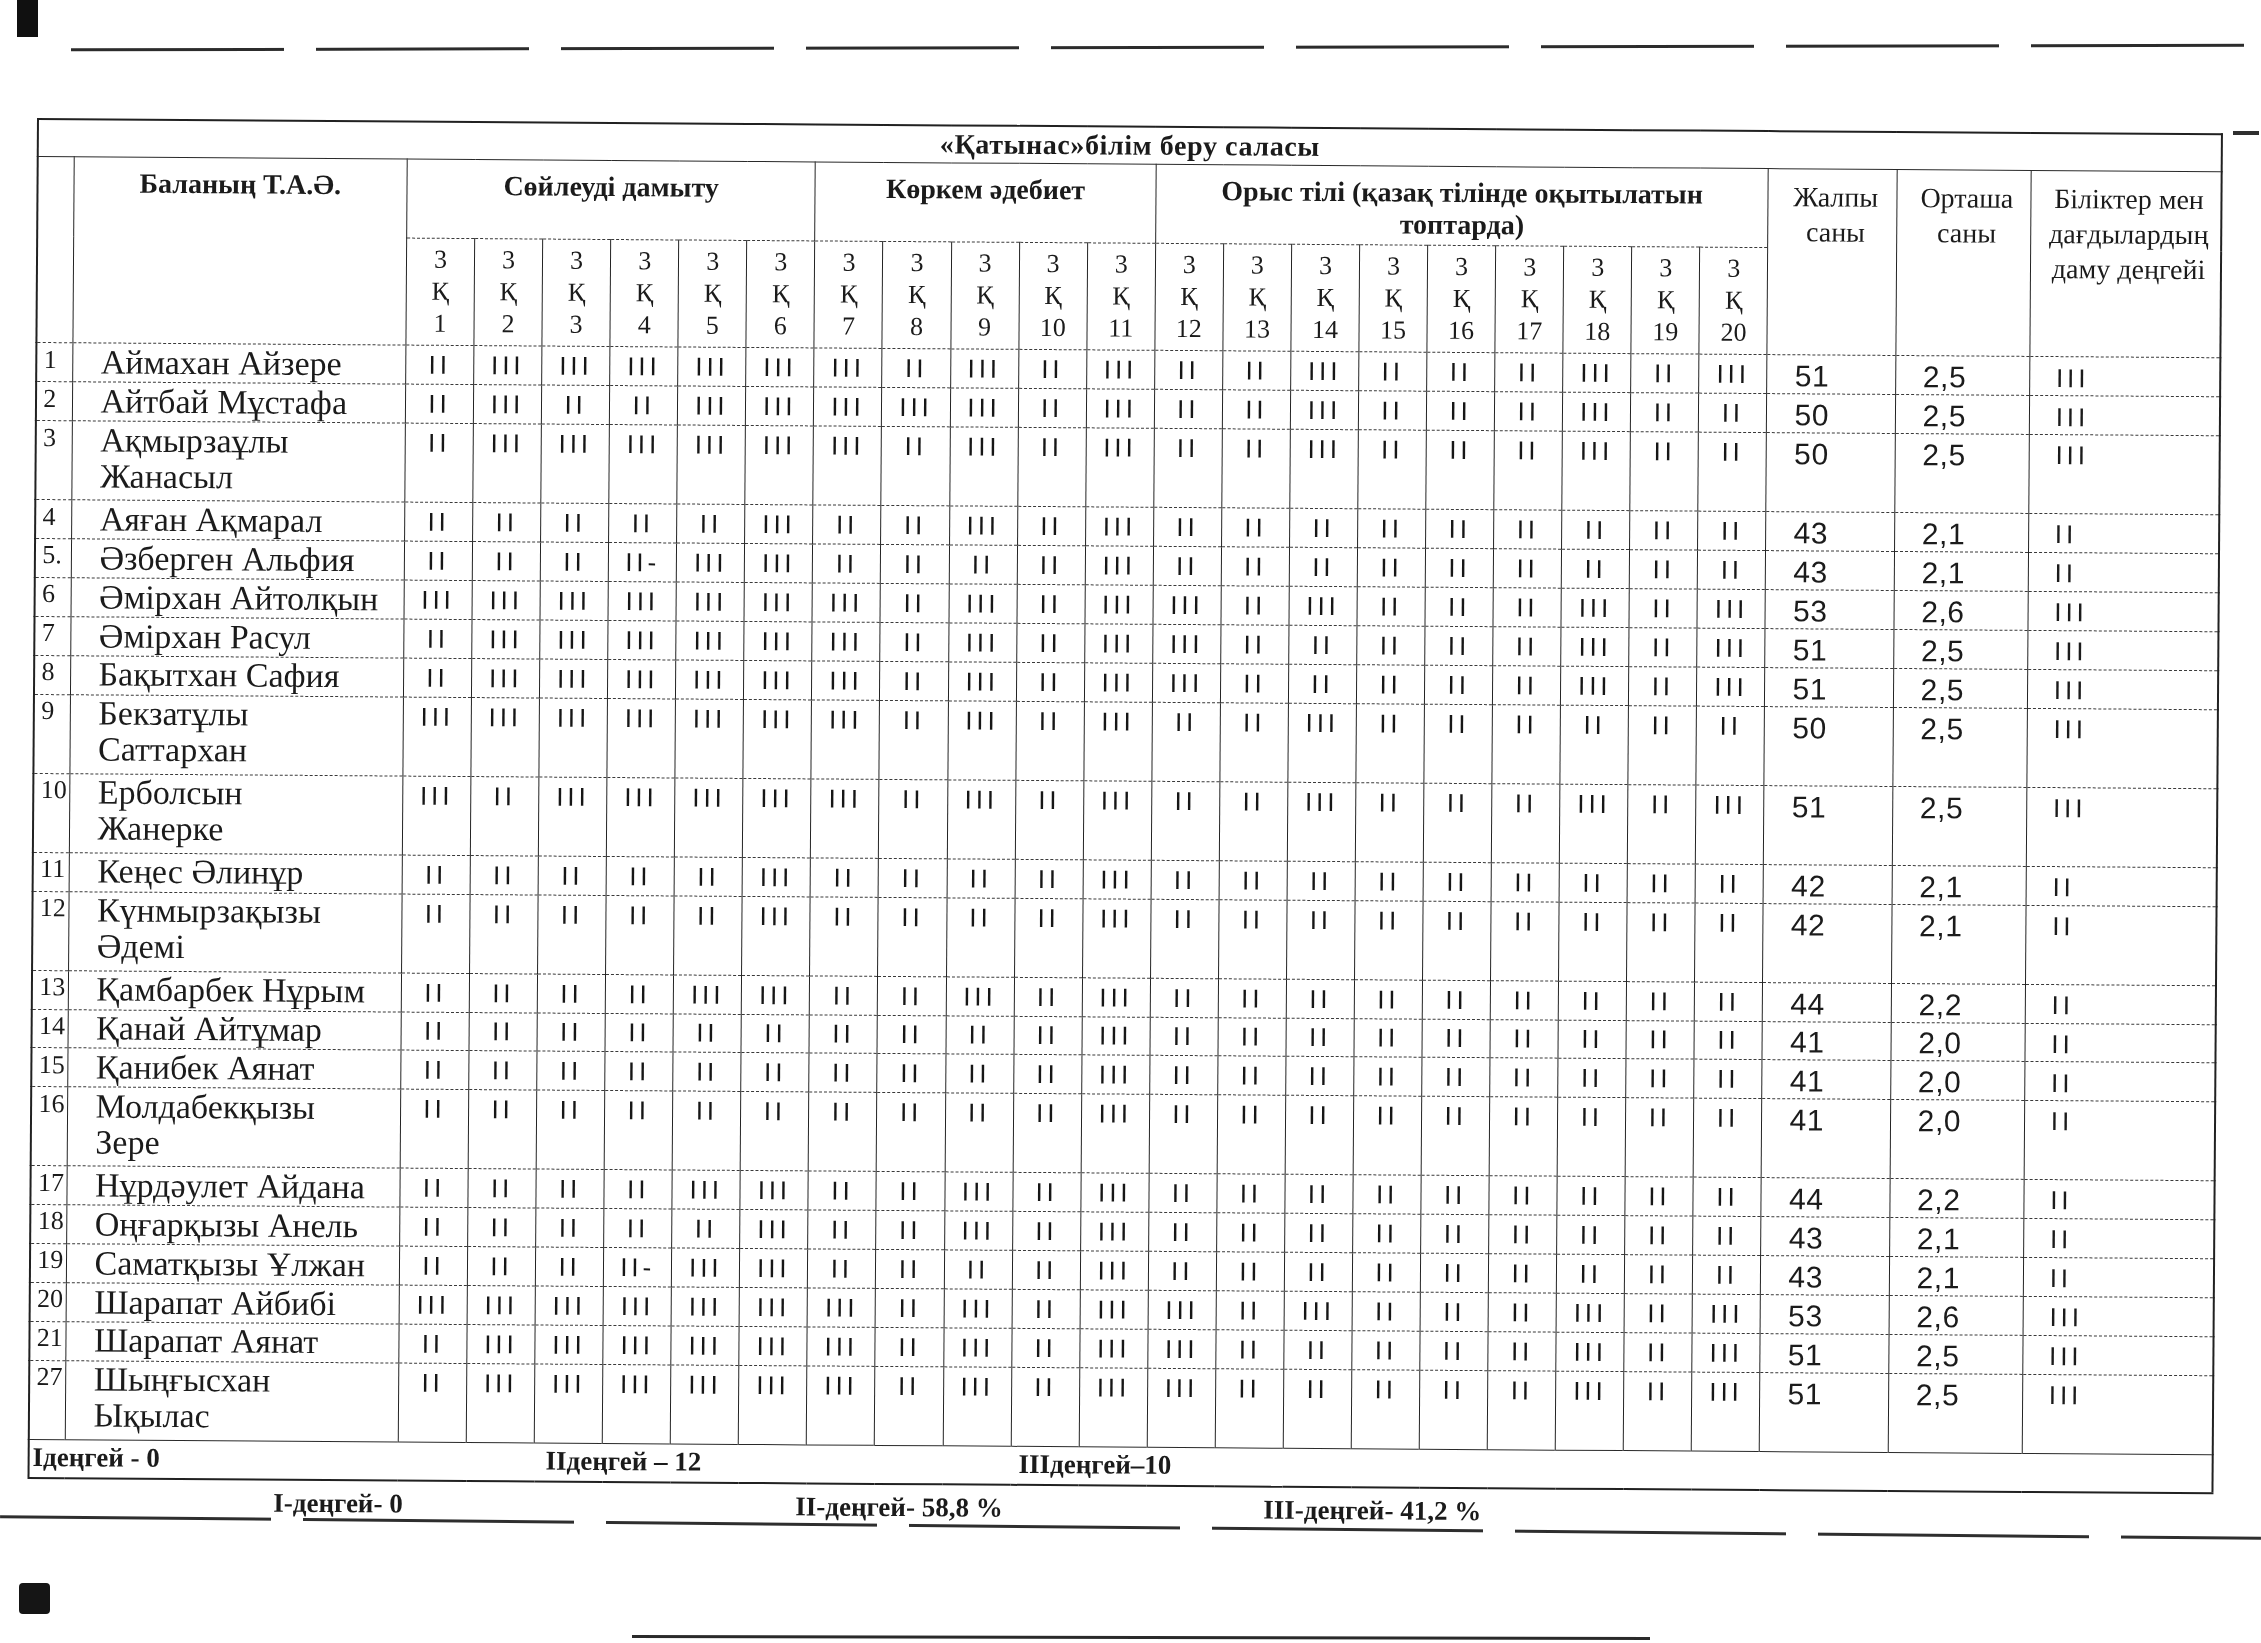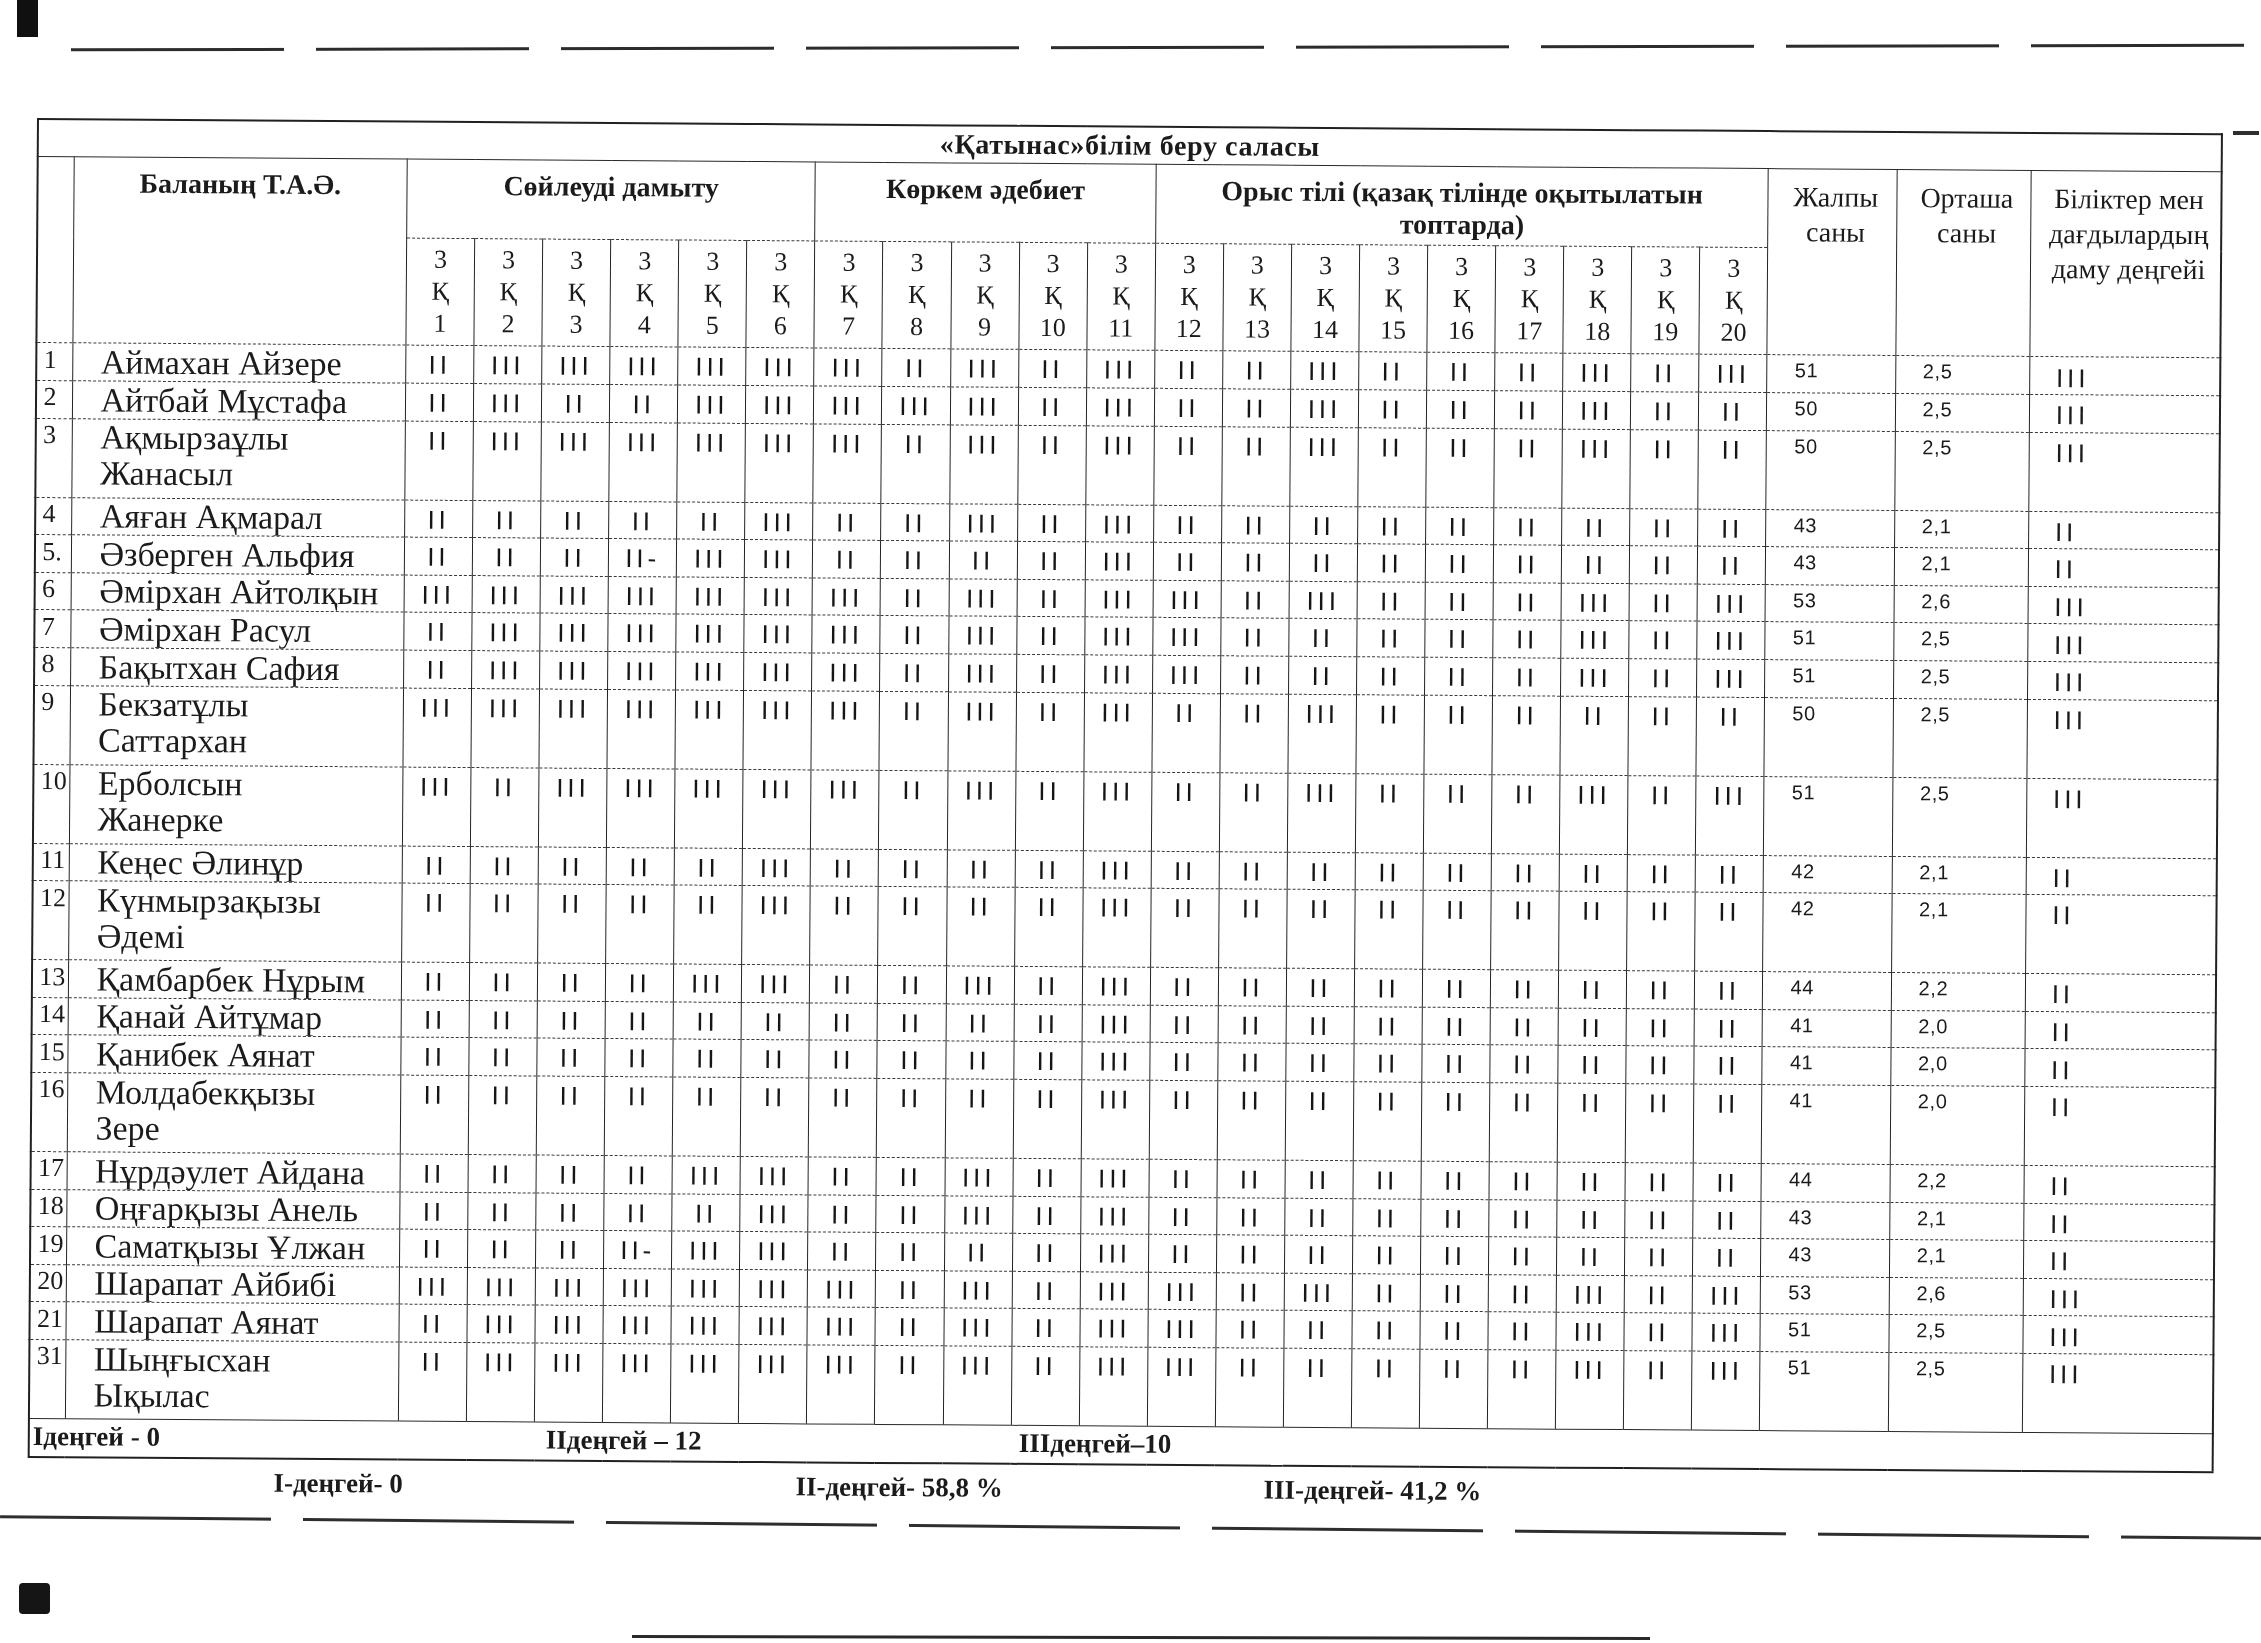--- a/index.html
+++ b/index.html
@@ -84,21 +84,21 @@
     padding:0.6px 2.6px 0 28px;white-space:pre-line;
   }
   td.c-grade{
     font-family:"Liberation Sans","DejaVu Sans",sans-serif;
     font-size:26px;letter-spacing:3.9px;
     text-align:center;vertical-align:top;padding-top:3.9px;
     color:#161616;
   }
   td.c-total,td.c-avg{
     font-family:"Liberation Sans","DejaVu Sans",sans-serif;
-    font-size:20px;text-align:left;vertical-align:top;
+    font-size:30px;text-align:left;vertical-align:top;
     padding:3.9px 0 0 27px;letter-spacing:0.6px;
   }
   td.c-level{
     font-family:"Liberation Sans","DejaVu Sans",sans-serif;
     font-size:26px;letter-spacing:3.9px;text-align:left;vertical-align:top;
     padding:5.2px 0 0 26px;
   }
   tfoot td.c-foot{
     height:37px;border-top:1.9px solid #2a2a2a;
     border-bottom:2.6px solid #212121;
@@ -799,21 +799,21 @@
           <td class="c-grade">II</td>
           <td class="c-grade">II</td>
           <td class="c-grade">III</td>
           <td class="c-grade">II</td>
           <td class="c-grade">III</td>
           <td class="c-total">51</td>
           <td class="c-avg">2,5</td>
           <td class="c-level">III</td>
         </tr>
         <tr class="tall">
-          <td class="c-num">31</td>
+          <td class="c-num">27</td>
           <td class="c-name">Шыңғысхан
 Ықылас</td>
           <td class="c-grade">II</td>
           <td class="c-grade">III</td>
           <td class="c-grade">III</td>
           <td class="c-grade">III</td>
           <td class="c-grade">III</td>
           <td class="c-grade">III</td>
           <td class="c-grade">III</td>
           <td class="c-grade">II</td>

